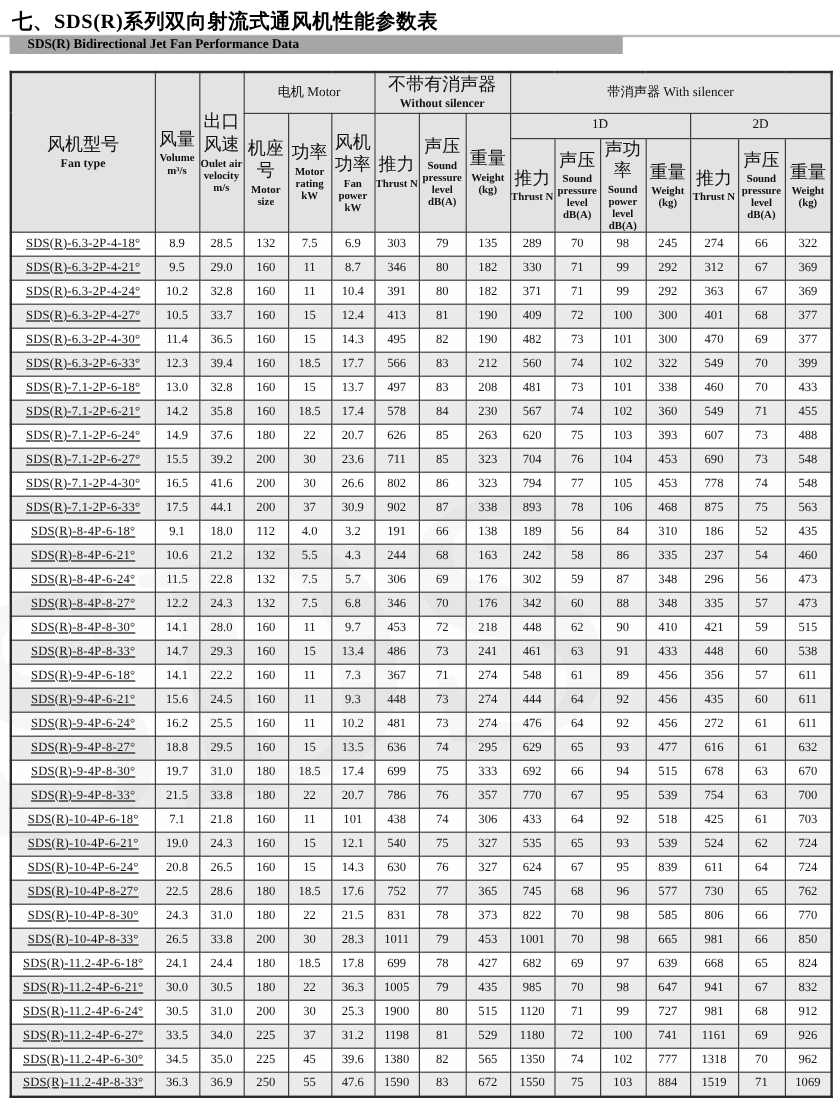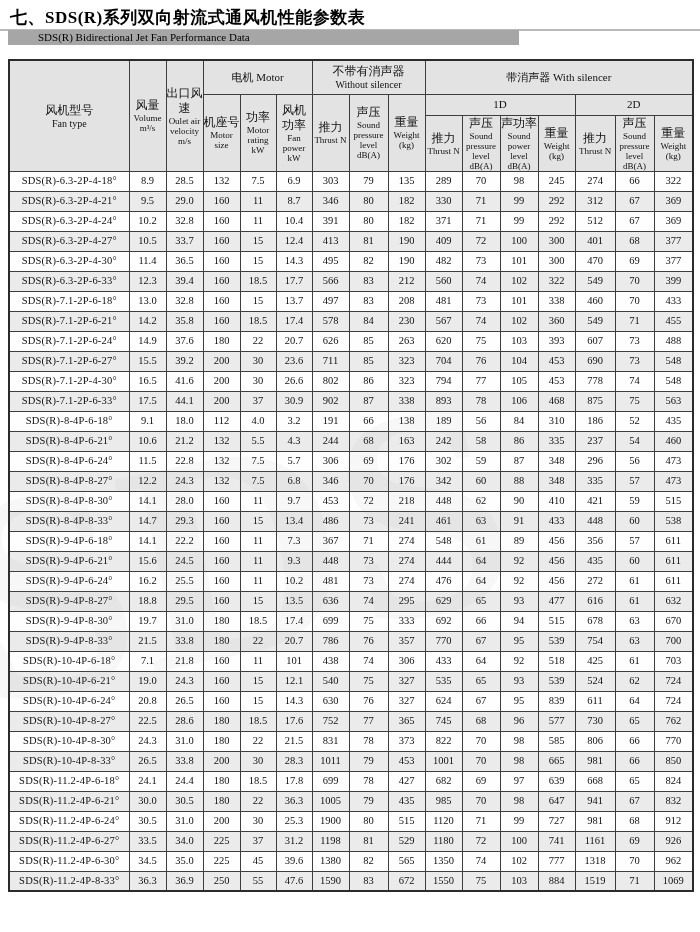--- a/index.html
+++ b/index.html
@@ -2,37 +2,37 @@
 <html><head>
 <meta charset="utf-8">
 <style>
   * { margin:0; padding:0; box-sizing:border-box; }
   html,body { width:700px; background:#ffffff; font-family:"Liberation Serif","DejaVu Serif",serif; }
   .page { position:relative; width:700px; height:932px; background:#fff; overflow:hidden; }
 
   .doc-title { position:absolute; left:10px; top:6px; font-size:17px; font-weight:bold; color:#000; letter-spacing:.5px; white-space:nowrap; }
   .title-rule { position:absolute; left:0; top:29px; width:700px; border-top:2px solid #b9b9b9; }
   .subtitle-bar { position:absolute; left:8px; top:30px; width:511px; height:15px; background:#a6a6a6; }
-  .subtitle-bar span { display:block; padding-left:30px; font-size:11px; font-weight:normal; color:#000; line-height:15px; white-space:nowrap; }
+  .subtitle-bar span { display:block; padding-left:15px; font-size:11px; font-weight:bold; color:#000; line-height:15px; white-space:nowrap; }
 
   .watermark { position:absolute; left:-40px; top:380px; font-size:300px; font-weight:bold; color:rgba(130,130,130,0.06); transform:rotate(-12deg); pointer-events:none; z-index:5; }
 
   table.perf { position:absolute; left:8px; top:59px; width:684px; border-collapse:collapse; table-layout:fixed; z-index:1; }
   table.perf th, table.perf td { border:1px solid #3d3d3d; text-align:center; vertical-align:middle; padding:0; overflow:hidden; }
   table.perf { border:2px solid #2b2b2b; }
   thead th { background:#e3e3e3; font-weight:normal; color:#111; }
   thead tr.h1 { height:34px; }
   thead tr.h2 { height:21px; }
   thead tr.h3 { height:50px; }
-  th .zh { display:block; font-size:12px; line-height:1.25; }
-  th .en { display:block; font-size:9px; line-height:1.12; }
+  th .zh { display:block; font-size:15px; line-height:1.25; }
+  th .en { display:block; font-size:9px; line-height:1.12;font-weight:bold; }
   th.grp { font-size:11px; line-height:1.3; }
   tbody td { height:20px; font-size:10.5px; color:#111; background:#fefefe; line-height:1; }
   tbody tr:nth-child(even) td { background:#ebebeb; }
-  tbody td:first-child { letter-spacing:0.2px; }
+  tbody td:first-child { letter-spacing:0.2px;text-decoration:underline; }
 </style>
 </head>
 <body>
 
 <div class="page">
   <div class="doc-title">七、SDS(R)系列双向射流式通风机性能参数表</div>
   <div class="title-rule"></div>
   <div class="subtitle-bar">
     <span>SDS(R) Bidirectional Jet Fan Performance Data</span>
   </div>
@@ -181,21 +181,21 @@
           <td>160</td>
           <td>11</td>
           <td>10.4</td>
           <td>391</td>
           <td>80</td>
           <td>182</td>
           <td>371</td>
           <td>71</td>
           <td>99</td>
           <td>292</td>
-          <td>512</td>
+          <td>363</td>
           <td>67</td>
           <td>369</td>
         </tr>
         <tr>
           <td>SDS(R)-6.3-2P-4-27°</td>
           <td>10.5</td>
           <td>33.7</td>
           <td>160</td>
           <td>15</td>
           <td>12.4</td>

